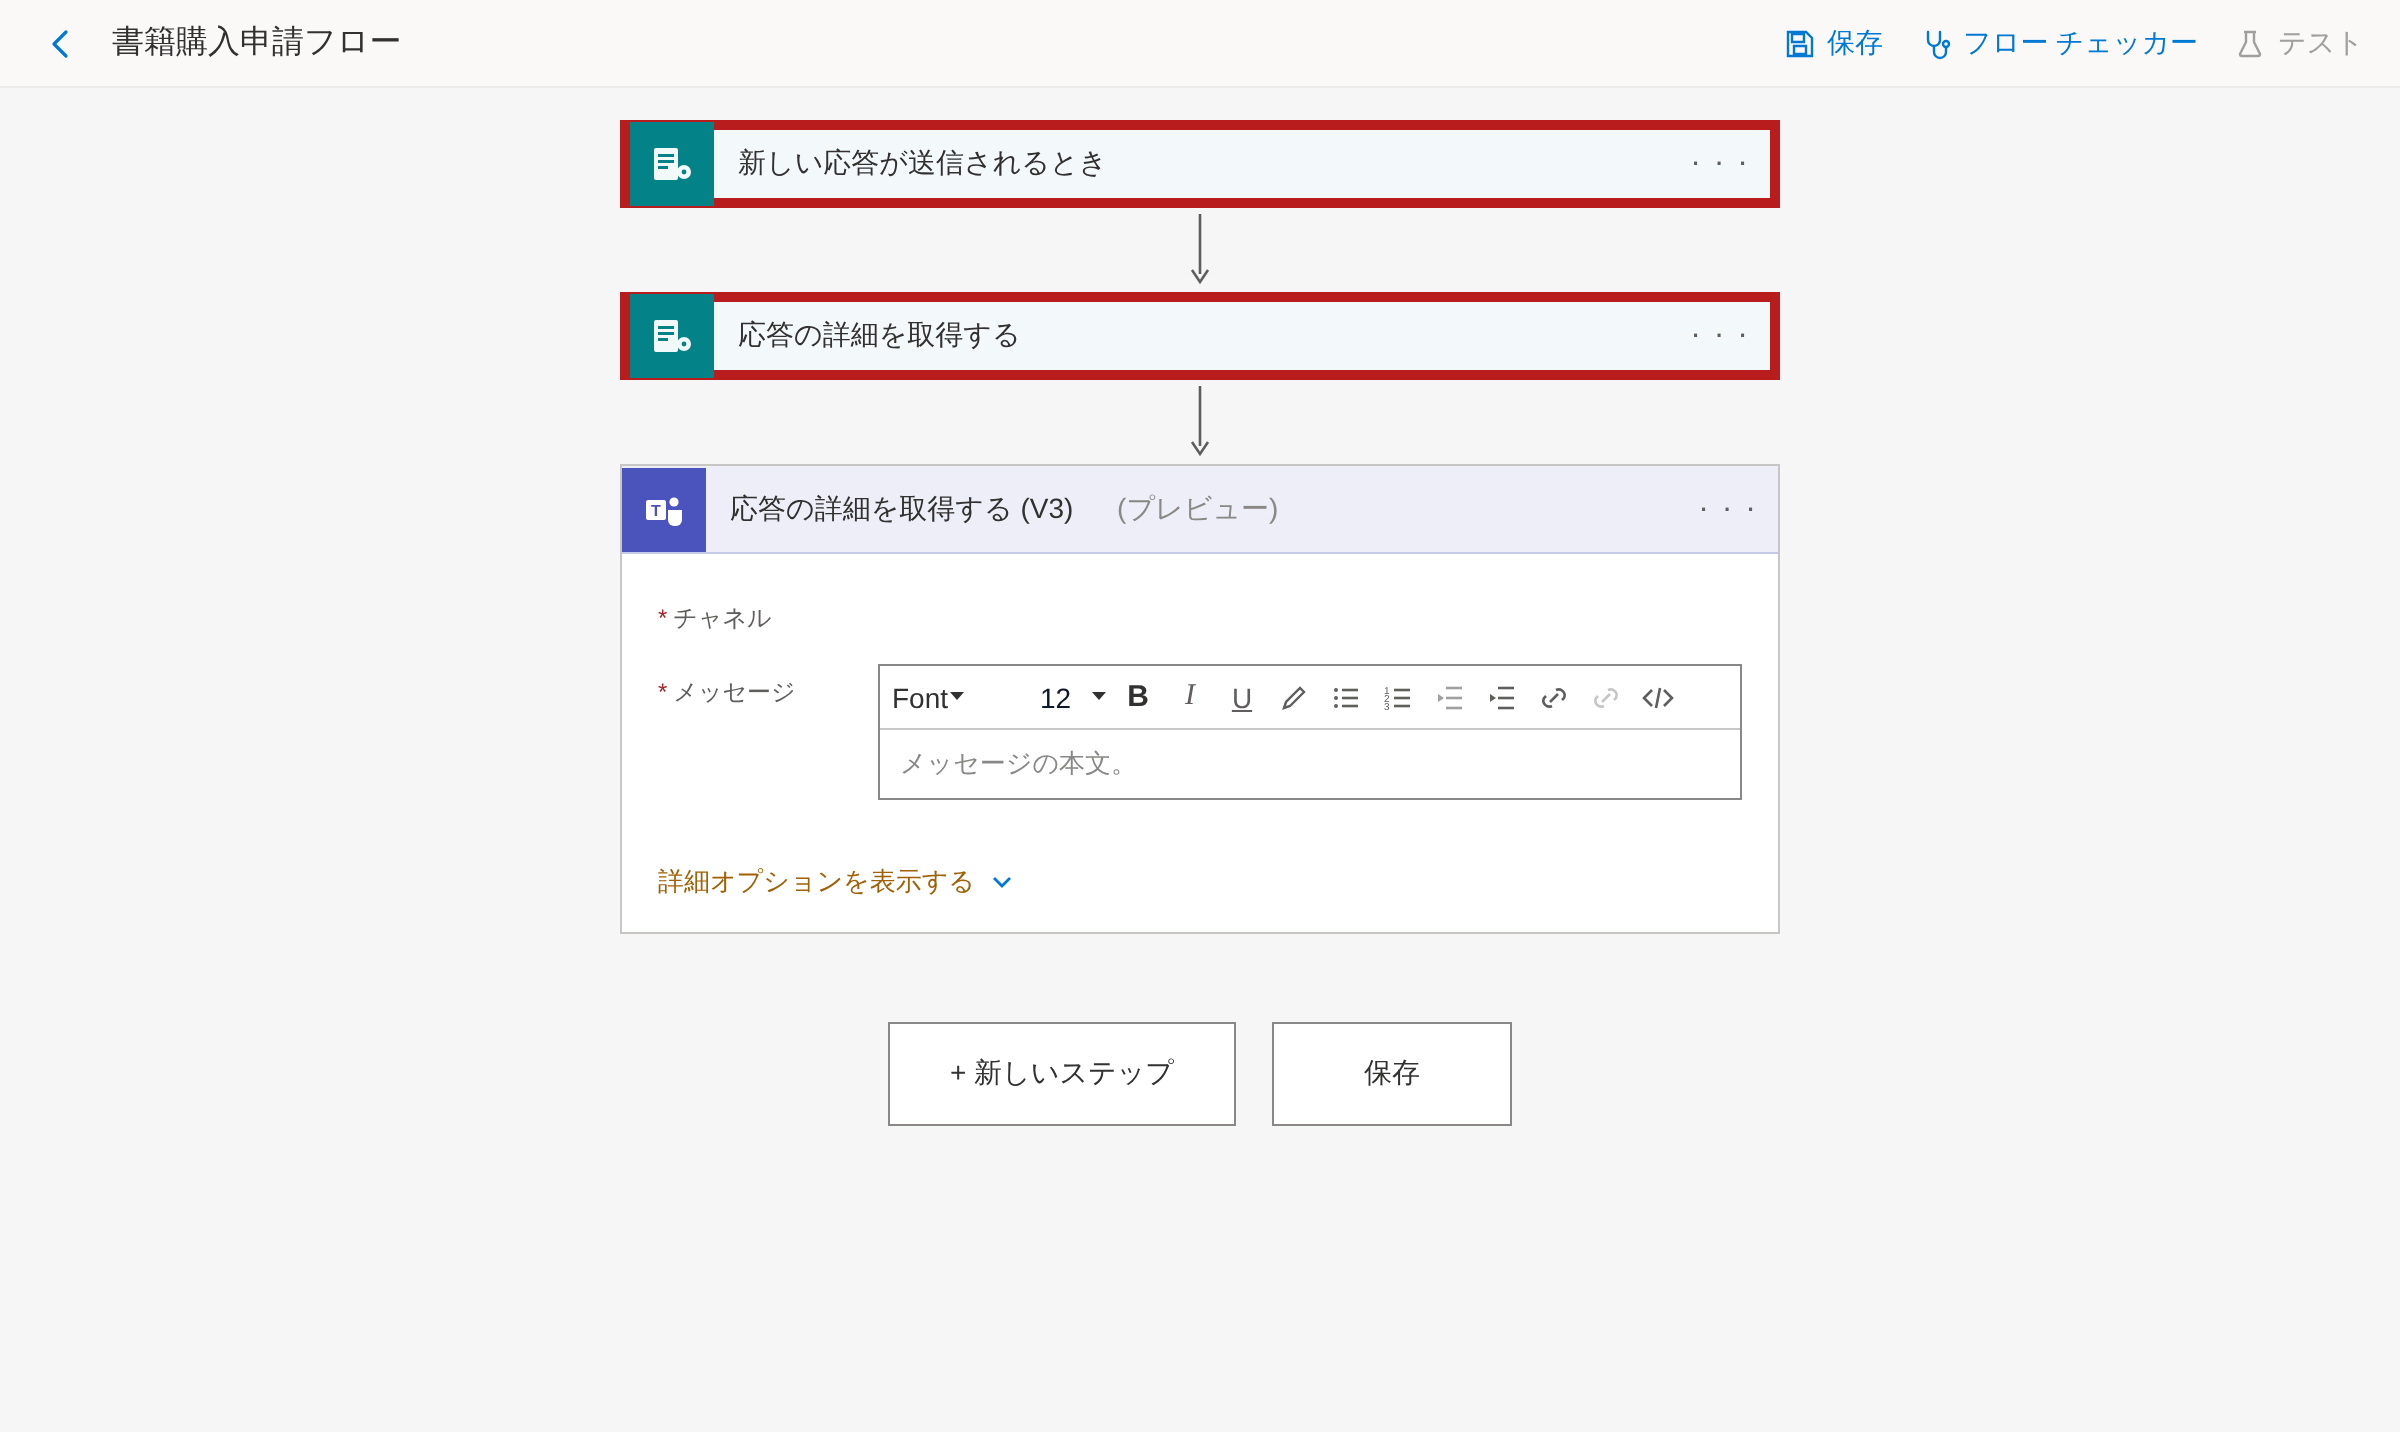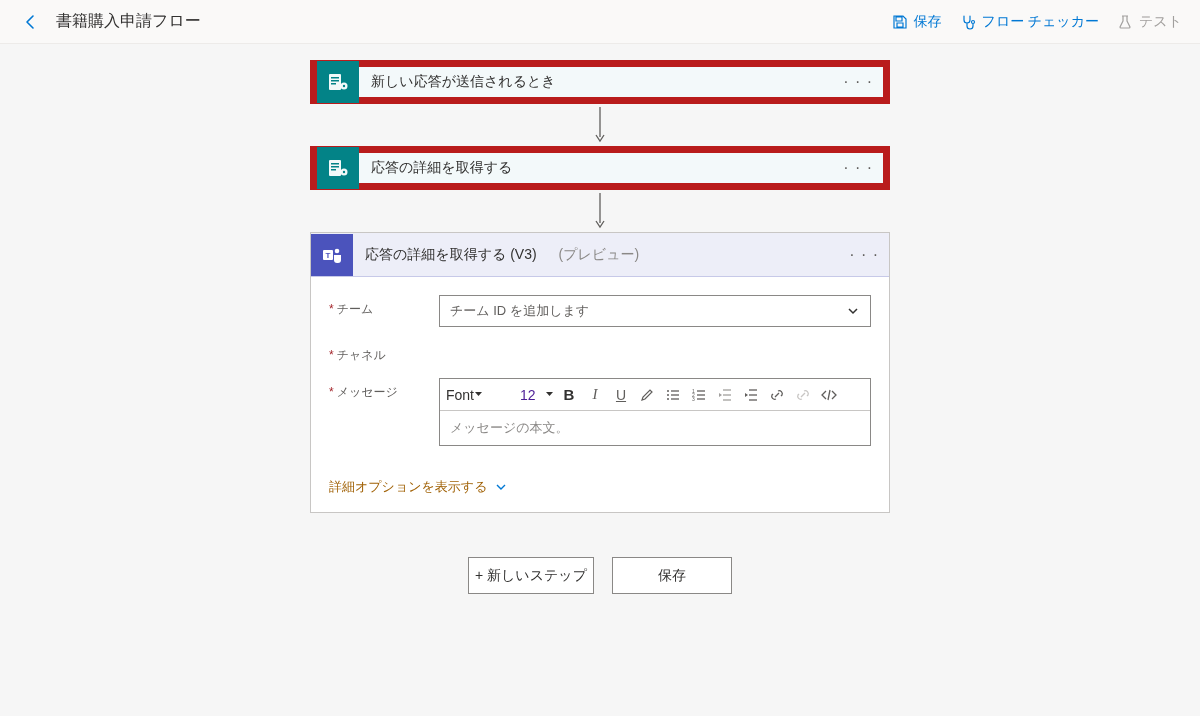--- a/index.html
+++ b/index.html
@@ -11,21 +11,21 @@
 .flow-title { margin-left: 12px; font-size: 16px; color: #323130; }
 .topbar-spacer { flex: 1; }
 .topbar-btn { display: flex; align-items: center; gap: 6px; margin-left: 18px; cursor: pointer; color: #0078d4; }
 .topbar-btn.disabled { color: #a19f9d; cursor: default; }
 .topbar-btn .icn { width: 16px; height: 16px; display: inline-flex; }
 
 
 .canvas { display: flex; flex-direction: column; align-items: center; padding-top: 16px; }
 
 
-.step-card { width: 580px; border: 7px solid #b91c1c; background: #f3f9fa; display: flex; align-items: center; height: 44px; position: relative; margin-bottom: 0; }
+.step-card { width: 580px; border: 5px solid #b91c1c; background: #f3f9fa; display: flex; align-items: center; height: 44px; position: relative; margin-bottom: 0; }
 .step-icon { width: 42px; height: 42px; background: #038387; display: flex; align-items: center; justify-content: center; flex-shrink: 0; }
 .step-icon.teams { background: #4b53bc; }
 .step-title { margin-left: 12px; color: #323130; font-size: 14px; }
 .step-title .preview { color: #8a8886; margin-left: 18px; }
 .step-more { position: absolute; right: 10px; color: #605e5c; cursor: pointer; letter-spacing: 1px; font-size: 16px; }
 
 
 .flow-arrow { height: 42px; display: flex; align-items: center; justify-content: center; }
 
 
@@ -37,32 +37,32 @@
 .form-label .req { color: #a4262c; margin-right: 3px; }
 .form-control { flex: 1; }
 .dropdown { height: 32px; border: 1px solid #8a8886; display: flex; align-items: center; padding: 0 10px; justify-content: space-between; cursor: pointer; background: #fff; }
 .dropdown .placeholder { color: #605e5c; font-size: 13px; }
 .chevron-down { width: 14px; height: 14px; }
 
 
 .rte { border: 1px solid #8a8886; }
 .rte-toolbar { height: 32px; border-bottom: 1px solid #c8c6c4; display: flex; align-items: center; padding: 0 6px; gap: 4px; }
 .rte-font { border: none; background: transparent; font-size: 14px; color: #323130; width: 70px; display: flex; align-items: center; cursor: pointer; padding-right: 4px; }
-.rte-size { border: none; background: transparent; font-size: 14px; color: #4c1d95; width: 34px; display: flex; align-items: center; justify-content: space-between; cursor: pointer; }
+.rte-size { border: none; background: transparent; font-size: 14px; color: #0f172a; width: 34px; display: flex; align-items: center; justify-content: space-between; cursor: pointer; }
 .rte-btn { width: 22px; height: 22px; display: flex; align-items: center; justify-content: center; cursor: pointer; color: #605e5c; }
 .rte-btn.bold { font-weight: 700; color: #323130; font-size: 15px; }
 .rte-btn.italic { font-style: italic; font-family: Georgia, serif; font-size: 15px; }
 .rte-btn.underline { text-decoration: underline; font-size: 14px; }
 .rte-body { min-height: 32px; padding: 8px 10px; color: #8a8886; font-size: 13px; }
 
 .adv-options { padding: 10px 18px 16px 18px; font-size: 13px; color: #a16207; display: flex; align-items: center; gap: 8px; cursor: pointer; border-top: none; }
 
 
 .bottom-actions { display: flex; gap: 18px; margin-top: 44px; }
-.btn { height: 37px; padding: 0 6px; border: 1px solid #8a8886; background: #ffffff; display: flex; align-items: center; justify-content: center; cursor: pointer; font-size: 14px; color: #323130; min-width: 120px; }
+.btn { height: 52px; padding: 0 30px; border: 1px solid #8a8886; background: #ffffff; display: flex; align-items: center; justify-content: center; cursor: pointer; font-size: 14px; color: #323130; min-width: 120px; }
 svg { display: block; }
 </style>
 </head>
 <body>
 
 <div class="topbar">
   <div class="back-arrow">
     <svg width="18" height="18" viewBox="0 0 18 18">
         <path d="M11 3 L5 9 L11 15" stroke="#0078d4" stroke-width="1.6" fill="none" stroke-linecap="round" stroke-linejoin="round"></path>
       </svg>
@@ -154,31 +154,20 @@
       </div>
       <div class="step-title">
         <span>応答の詳細を取得する (V3)</span>
         <span class="preview">(プレビュー)</span>
       </div>
       <div class="step-more">· · ·</div>
     </div>
 
     <div class="step-body">
 
-      <div class="form-row">
-        <div class="form-label"><span class="req">*</span><span>チーム</span></div>
-        <div class="form-control">
-          <div class="dropdown">
-            <span class="placeholder">チーム ID を追加します</span>
-            <svg class="chevron-down" viewBox="0 0 14 14">
-                <path d="M3 5l4 4 4-4" stroke="#323130" stroke-width="1.5" fill="none"></path>
-              </svg>
-          </div>
-        </div>
-      </div>
 
       <div class="form-row">
         <div class="form-label"><span class="req">*</span><span>チャネル</span></div>
       </div>
 
       <div class="form-row">
         <div class="form-label"><span class="req">*</span><span>メッセージ</span></div>
         <div class="form-control">
           <div class="rte">
             <div class="rte-toolbar">

